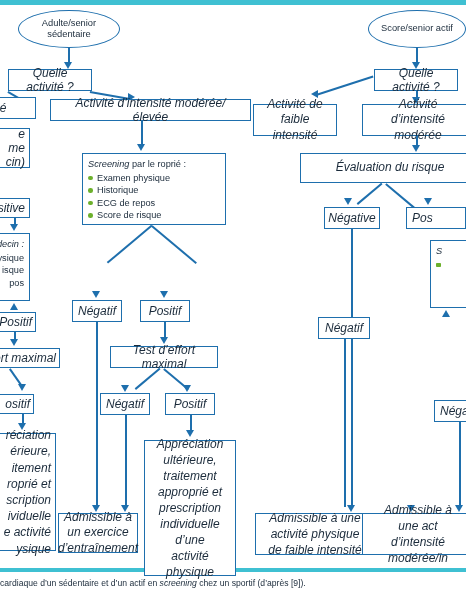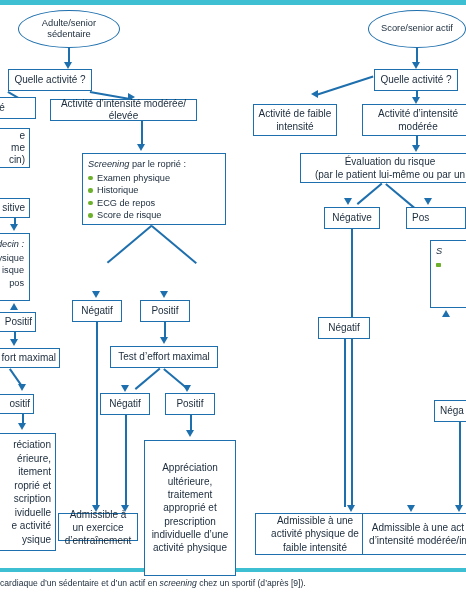--- a/index.html
+++ b/index.html
@@ -13,22 +13,23 @@
     position:absolute;
     box-sizing:border-box;
     border:1.4px solid #1e6fad;
     background:#ffffff;
     color:#1b2b3b;
     display:flex;
     align-items:center;
     justify-content:center;
     text-align:center;
     line-height:1.18;
-    font-size:10px;
-    padding:2px 4px;
+    font-size:12px;
+    padding:2px 12px;
+    font-style:italic;
   }
   .ellipse{
     position:absolute;
     box-sizing:border-box;
     border:1.4px solid #1e6fad;
     border-radius:50%;
     background:#fff;
     display:flex;align-items:center;justify-content:center;
     text-align:center;font-size:9.3px;line-height:1.2;
     color:#1b2b3b;
@@ -78,21 +79,21 @@
 
   <div class="node" style="left:8px;top:69px;width:84px;height:22px;">Quelle activité ?</div>
 
   <div class="diag" style="left:8px;top:91px;width:16px;transform:rotate(30deg);"></div>
 
   <div class="diag" style="left:90px;top:91px;width:42px;transform:rotate(10deg);"></div>
   <div class="arw arw-r" style="left:128px;top:93px;"></div>
 
   <div class="node" style="left:-42px;top:97px;width:78px;height:22px;">sité</div>
 
-  <div class="node" style="left:50px;top:99px;width:147px;height:22px;">Activité d’intensité modérée/élevée</div>
+  <div class="node" style="left:50px;top:99px;width:201px;height:22px;">Activité d’intensité modérée/élevée</div>
 
   <div class="node" style="left:-46px;top:128px;width:76px;height:40px;flex-direction:column;align-items:flex-end;justify-content:center;padding-right:4px;">
     <span>e</span>
     <span>me</span>
     <span>cin)</span>
   </div>
 
   <div class="node" style="left:-30px;top:198px;width:60px;height:20px;justify-content:flex-end;padding-right:4px;">sitive</div>
   <div class="ln vln" style="left:14px;top:218px;height:8px;"></div>
   <div class="arw arw-d" style="left:9.5px;top:224px;"></div>
@@ -166,21 +167,21 @@
   <div class="node" style="left:165px;top:393px;width:50px;height:22px;">Positif</div>
 
   <div class="ln vln" style="left:125px;top:415px;height:92px;"></div>
   <div class="arw arw-d" style="left:120.5px;top:505px;"></div>
 
   <div class="ln vln" style="left:190px;top:415px;height:17px;"></div>
   <div class="arw arw-d" style="left:185.5px;top:430px;"></div>
 
   <div class="node" style="left:144px;top:440px;width:92px;height:136px;line-height:1.34;">Appréciation ultérieure, traitement approprié et prescription individuelle d’une activité physique</div>
 
-  <div class="node" style="left:58px;top:513px;width:80px;height:28px;line-height:1.3;text-align:center;">Admissible à un exercice d’entraînement</div>
+  <div class="node" style="left:58px;top:513px;width:80px;height:40px;line-height:1.3;text-align:center;">Admissible à un exercice d’entraînement</div>
 
   <div class="ellipse" style="left:368px;top:10px;width:98px;height:38px;">Score/senior actif</div>
 
   <div class="ln vln" style="left:416px;top:48px;height:15px;"></div>
   <div class="arw arw-d" style="left:411.5px;top:62px;"></div>
 
   <div class="node" style="left:374px;top:69px;width:84px;height:22px;">Quelle activité ?</div>
 
   <div class="diag" style="left:316px;top:94px;width:60px;transform:rotate(-18deg);"></div>
   <div class="arw arw-l" style="left:311px;top:90px;"></div>
@@ -190,21 +191,20 @@
 
   <div class="node" style="left:253px;top:104px;width:84px;height:32px;line-height:1.3;">Activité de faible intensité</div>
 
   <div class="node" style="left:362px;top:104px;width:112px;height:32px;line-height:1.3;">Activité d’intensité modérée</div>
 
   <div class="ln vln" style="left:416px;top:136px;height:11px;"></div>
   <div class="arw arw-d" style="left:411.5px;top:145px;"></div>
 
   <div class="node" style="left:300px;top:153px;width:180px;height:30px;flex-direction:column;line-height:1.3;">
     <span>Évaluation du risque</span>
-    <span>(par le patient lui-même ou par un</span>
   </div>
 
   <div class="diag" style="left:382px;top:183px;width:32px;transform:rotate(140deg);"></div>
   <div class="arw arw-d" style="left:344px;top:198px;"></div>
   <div class="diag" style="left:386px;top:183px;width:52px;transform:rotate(40deg);"></div>
   <div class="arw arw-d" style="left:424px;top:198px;"></div>
 
   <div class="node" style="left:324px;top:207px;width:56px;height:22px;">Négative</div>
   <div class="node" style="left:406px;top:207px;width:60px;height:22px;justify-content:flex-start;padding-left:5px;">Pos</div>
 

